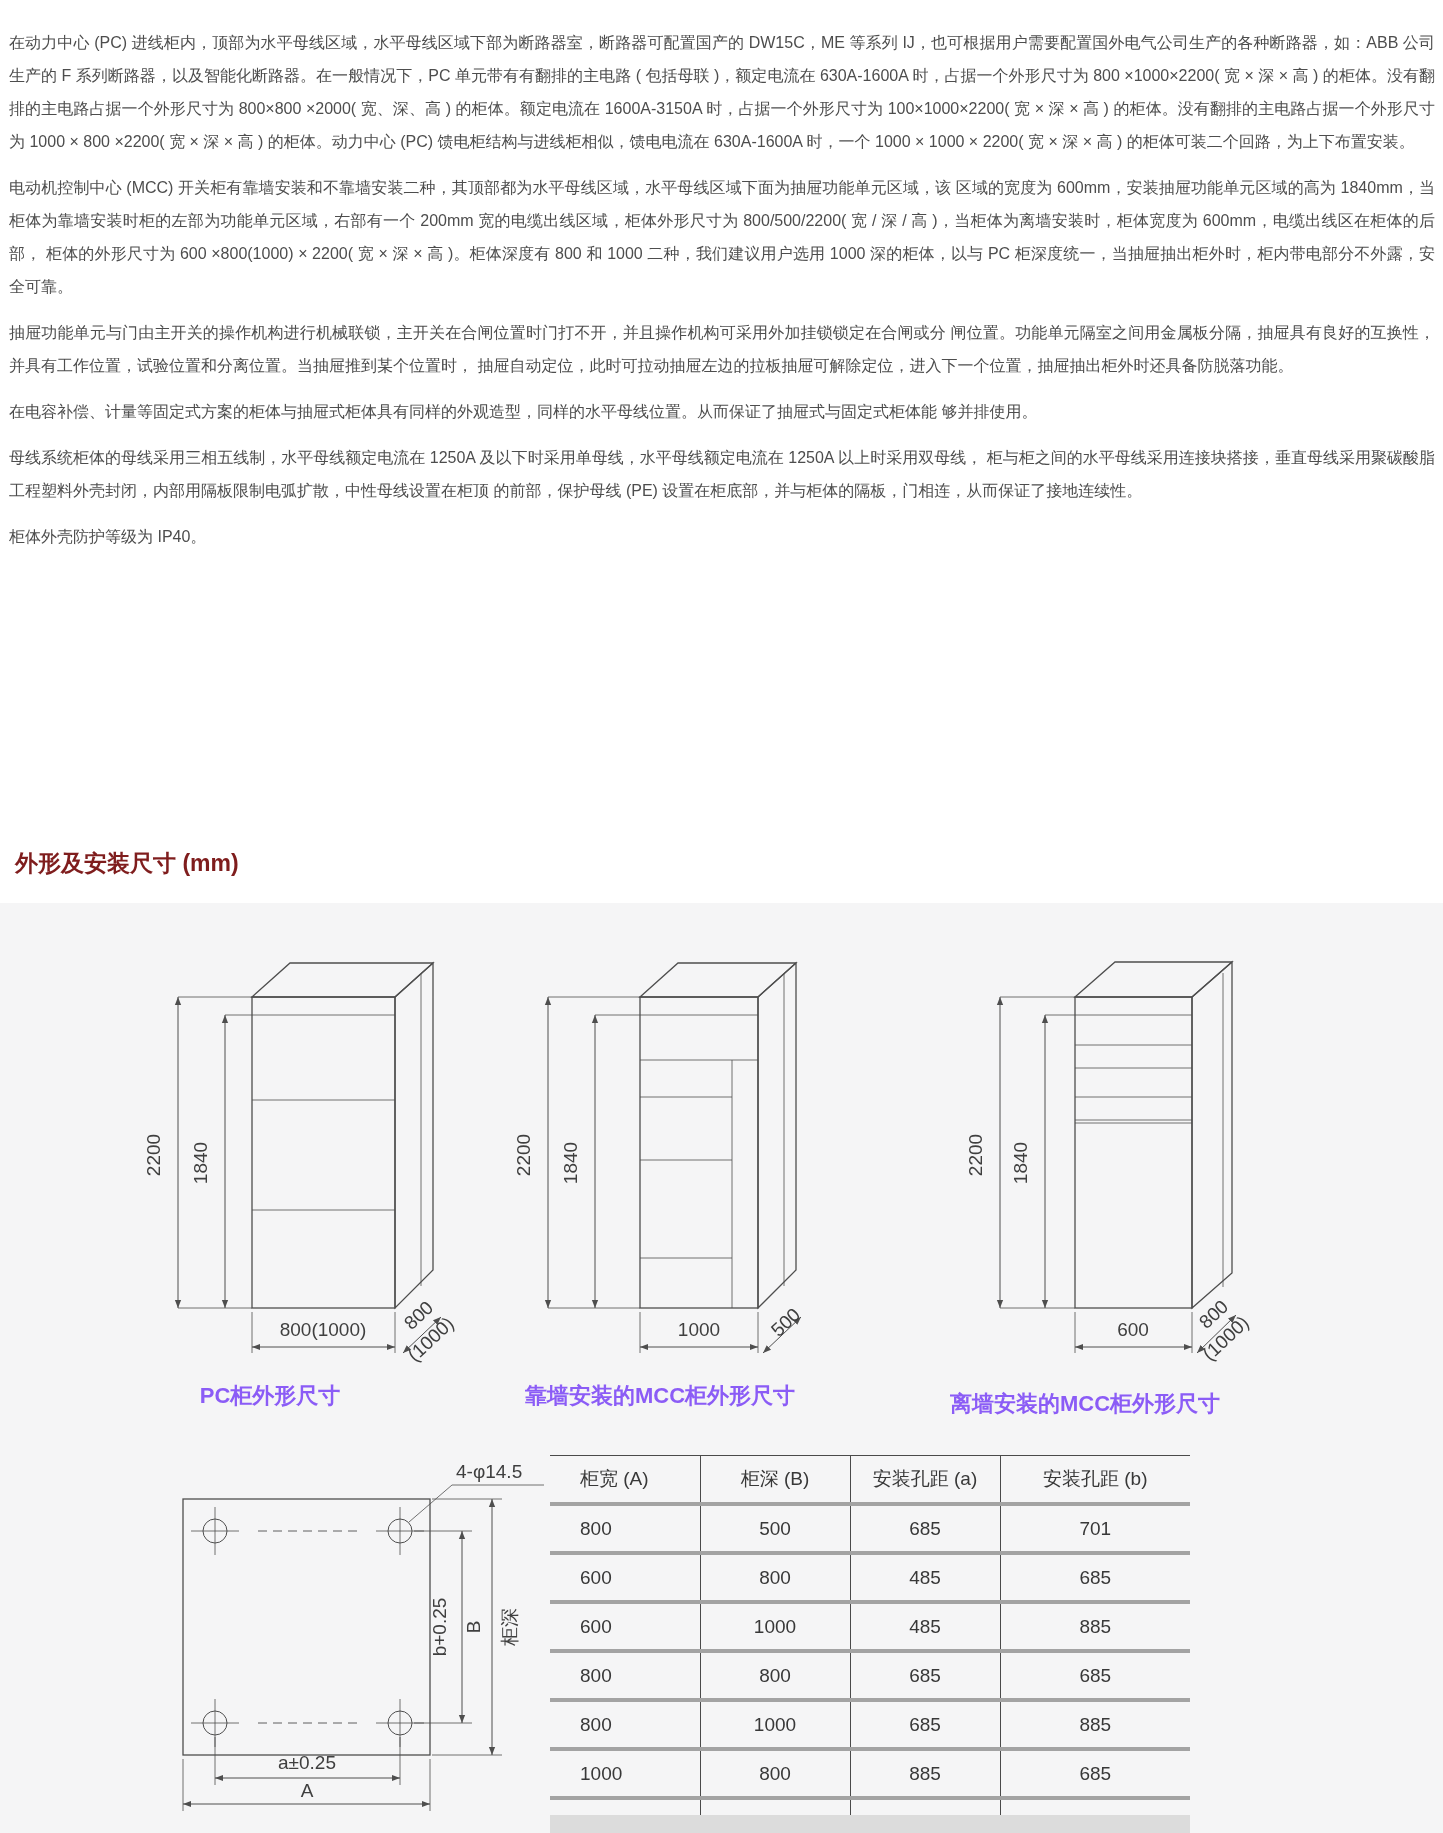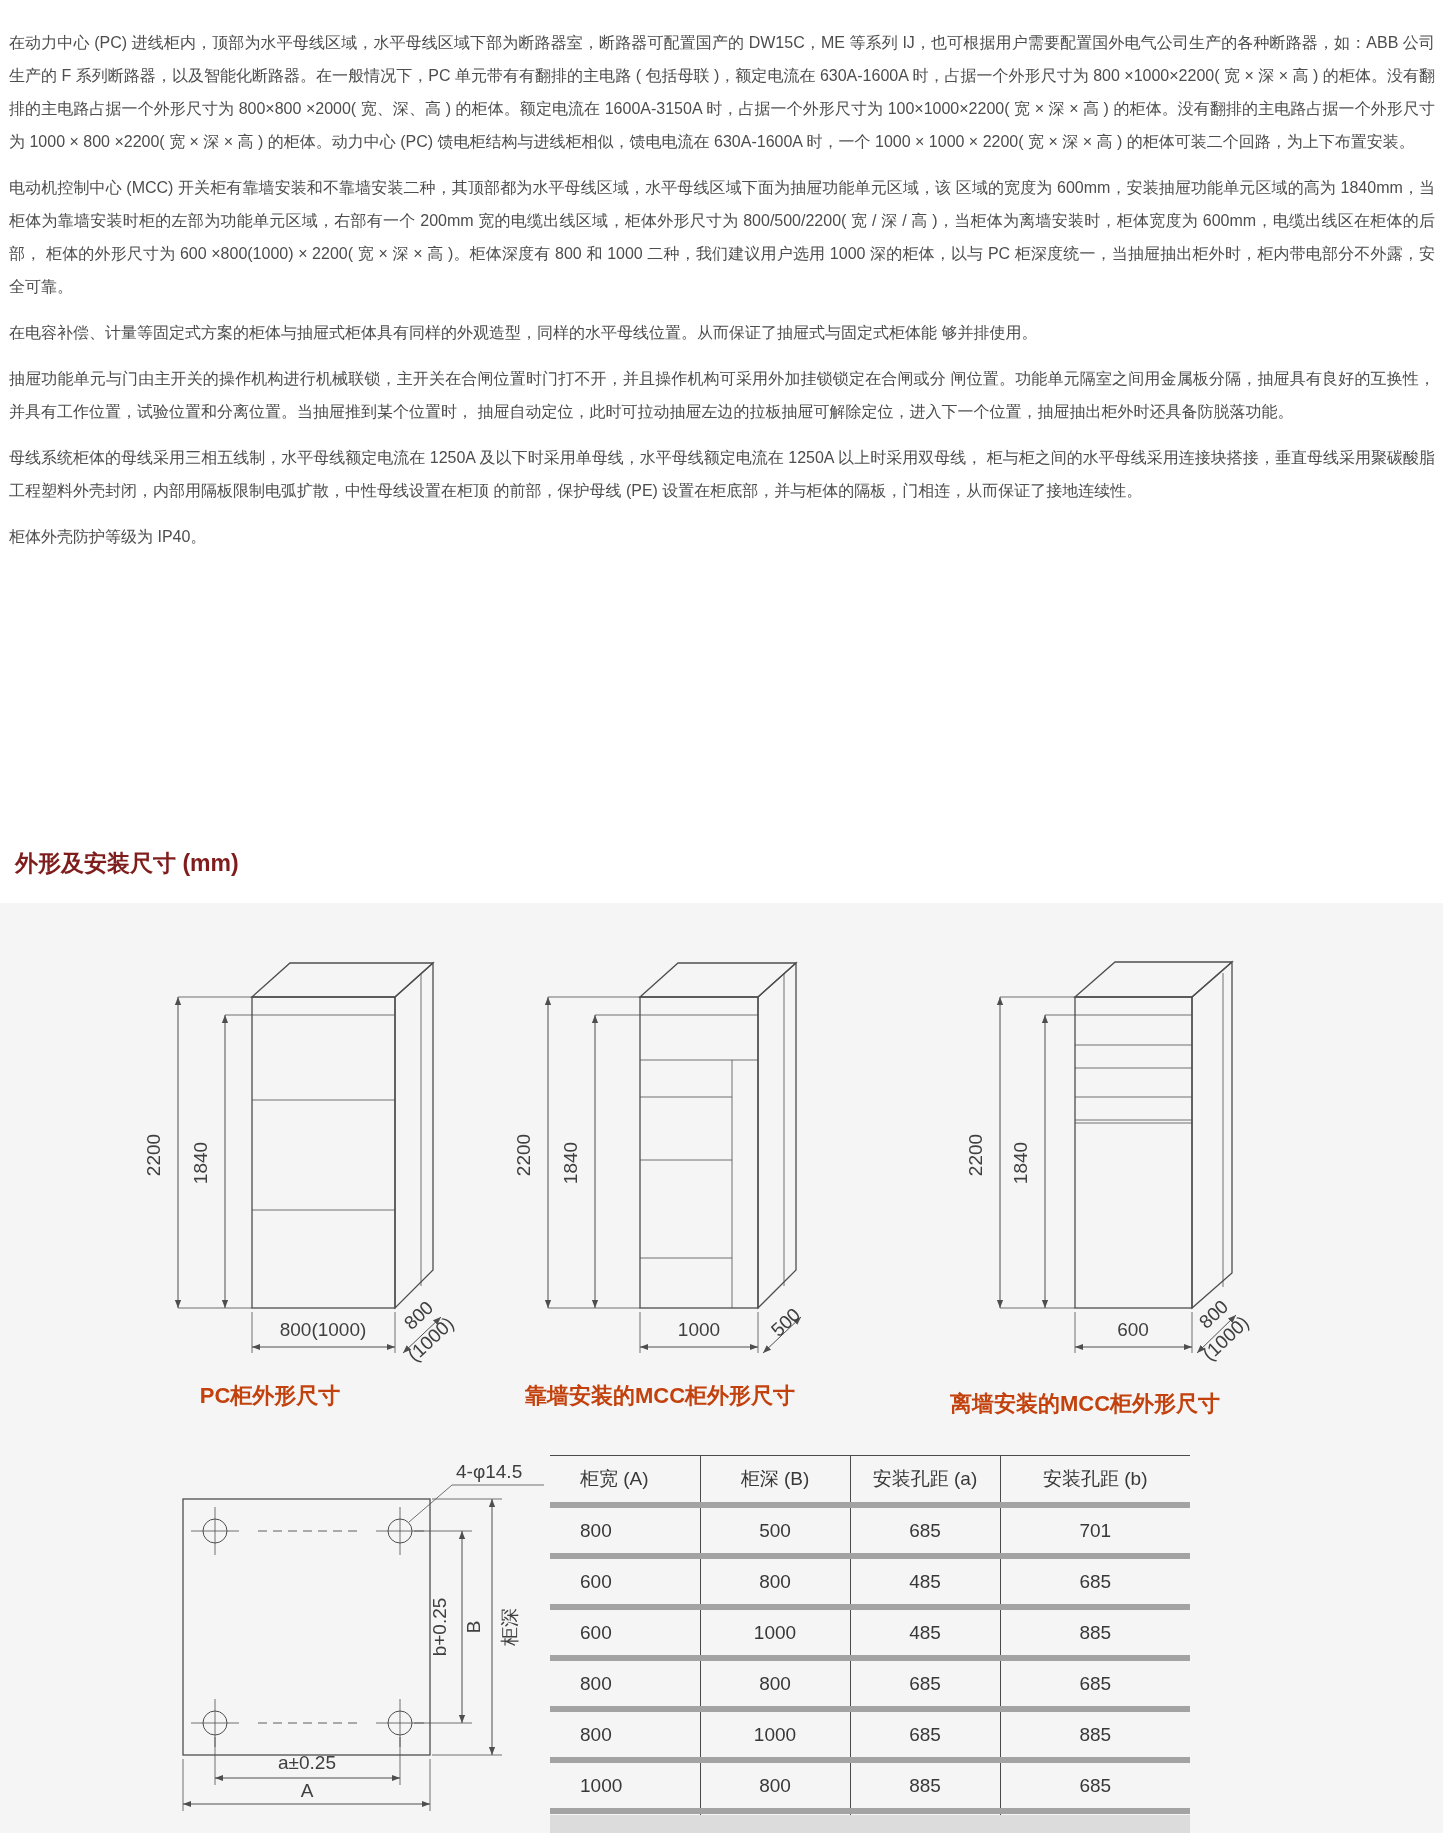--- a/index.html
+++ b/index.html
@@ -24,58 +24,58 @@
   .panel{
     position:absolute;left:0;top:903px;width:1443px;height:930px;
     background:#f5f5f6;
   }
   .fig{position:absolute;top:20px;}
   .fig1{left:130px;}
   .fig2{left:500px;}
   .fig3{left:920px;}
   .figcap{
     position:absolute;top:478px;height:30px;
-    font-size:22px;font-weight:bold;color:#c2410c;text-align:center;line-height:30px;
+    font-size:22px;font-weight:bold;color:#8b5cf6;text-align:center;line-height:30px;
   }
   .cap1{left:130px;width:280px;}
   .cap2{left:515px;width:290px;}
   .cap3{left:930px;width:310px;margin-top:8px;}
   .plate{position:absolute;left:140px;top:555px;}
   svg .obj{stroke:#4e4e4e;stroke-width:1.3;fill:none;}
   svg .thin{stroke:#4e4e4e;stroke-width:0.8;fill:none;}
   svg .dim{stroke:#4e4e4e;stroke-width:1;fill:none;}
   svg .dash{stroke:#4e4e4e;stroke-width:0.9;fill:none;stroke-dasharray:9 6;}
   svg text{font-family:"Liberation Sans","DejaVu Sans",sans-serif;font-size:20px;fill:#3f3f3f;}
   svg text.sm{font-size:19px;}
   .dimtable{
     position:absolute;left:550px;top:552px;width:640px;
     border-collapse:collapse;table-layout:fixed;
     font-size:19px;color:#383838;
   }
-  .dimtable tr{border-bottom:6px solid #a3a3a3;}
+  .dimtable tr{border-bottom:4px solid #a3a3a3;}
   .dimtable tr.hdr{border-top:1px solid #4a4a4a;}
   .dimtable th,.dimtable td{
     font-weight:normal;height:45px;padding:0;text-align:center;
   }
   .dimtable th:first-child,.dimtable td:first-child{text-align:left;padding-left:30px;}
   .dimtable th.vline,.dimtable td.vline{border-left:1px solid #4a4a4a;}
   .dimtable tr.hdr th{height:46px;}
   .bottom-bar{
     position:absolute;left:550px;top:912px;width:640px;height:18px;
     background:#dcdcdc;
   }
 </style>
 </head>
 <body>
 
 <div class="text-block">
   <p class="para">在动力中心 (PC) 进线柜内，顶部为水平母线区域，水平母线区域下部为断路器室，断路器可配置国产的 DW15C，ME 等系列 IJ，也可根据用户需要配置国外电气公司生产的各种断路器，如：ABB 公司生产的 F 系列断路器，以及智能化断路器。在一般情况下，PC 单元带有有翻排的主电路 ( 包括母联 )，额定电流在 630A-1600A 时，占据一个外形尺寸为 800 ×1000×2200( 宽 × 深 × 高 ) 的柜体。没有翻排的主电路占据一个外形尺寸为 800×800 ×2000( 宽、深、高 ) 的柜体。额定电流在 1600A-3150A 时，占据一个外形尺寸为 100×1000×2200( 宽 × 深 × 高 ) 的柜体。没有翻排的主电路占据一个外形尺寸为 1000 × 800 ×2200( 宽 × 深 × 高 ) 的柜体。动力中心 (PC) 馈电柜结构与进线柜相似，馈电电流在 630A-1600A 时，一个 1000 × 1000 × 2200( 宽 × 深 × 高 ) 的柜体可装二个回路，为上下布置安装。</p>
   <p class="para">电动机控制中心 (MCC) 开关柜有靠墙安装和不靠墙安装二种，其顶部都为水平母线区域，水平母线区域下面为抽屉功能单元区域，该 区域的宽度为 600mm，安装抽屉功能单元区域的高为 1840mm，当柜体为靠墙安装时柜的左部为功能单元区域，右部有一个 200mm 宽的电缆出线区域，柜体外形尺寸为 800/500/2200( 宽 / 深 / 高 )，当柜体为离墙安装时，柜体宽度为 600mm，电缆出线区在柜体的后部， 柜体的外形尺寸为 600 ×800(1000) × 2200( 宽 × 深 × 高 )。柜体深度有 800 和 1000 二种，我们建议用户选用 1000 深的柜体，以与 PC 柜深度统一，当抽屉抽出柜外时，柜内带电部分不外露，安全可靠。</p>
+  <p class="para">抽屉功能单元与门由主开关的操作机构进行机械联锁，主开关在合闸位置时门打不开，并且操作机构可采用外加挂锁锁定在合闸或分 闸位置。功能单元隔室之间用金属板分隔，抽屉具有良好的互换性，并具有工作位置，试验位置和分离位置。当抽屉推到某个位置时， 抽屉自动定位，此时可拉动抽屉左边的拉板抽屉可解除定位，进入下一个位置，抽屉抽出柜外时还具备防脱落功能。</p>
   <p class="para">在电容补偿、计量等固定式方案的柜体与抽屉式柜体具有同样的外观造型，同样的水平母线位置。从而保证了抽屉式与固定式柜体能 够并排使用。</p>
-  <p class="para">抽屉功能单元与门由主开关的操作机构进行机械联锁，主开关在合闸位置时门打不开，并且操作机构可采用外加挂锁锁定在合闸或分 闸位置。功能单元隔室之间用金属板分隔，抽屉具有良好的互换性，并具有工作位置，试验位置和分离位置。当抽屉推到某个位置时， 抽屉自动定位，此时可拉动抽屉左边的拉板抽屉可解除定位，进入下一个位置，抽屉抽出柜外时还具备防脱落功能。</p>
   <p class="para">母线系统柜体的母线采用三相五线制，水平母线额定电流在 1250A 及以下时采用单母线，水平母线额定电流在 1250A 以上时采用双母线， 柜与柜之间的水平母线采用连接块搭接，垂直母线采用聚碳酸脂工程塑料外壳封闭，内部用隔板限制电弧扩散，中性母线设置在柜顶 的前部，保护母线 (PE) 设置在柜底部，并与柜体的隔板，门相连，从而保证了接地连续性。</p>
   <p class="para">柜体外壳防护等级为 IP40。</p>
 </div>
 
 <h1 class="sec2">外形及安装尺寸 (mm)</h1>
 
 <div class="panel">
 
   <svg class="fig fig1" width="340" height="460" viewBox="0 0 340 460">
     <defs>

